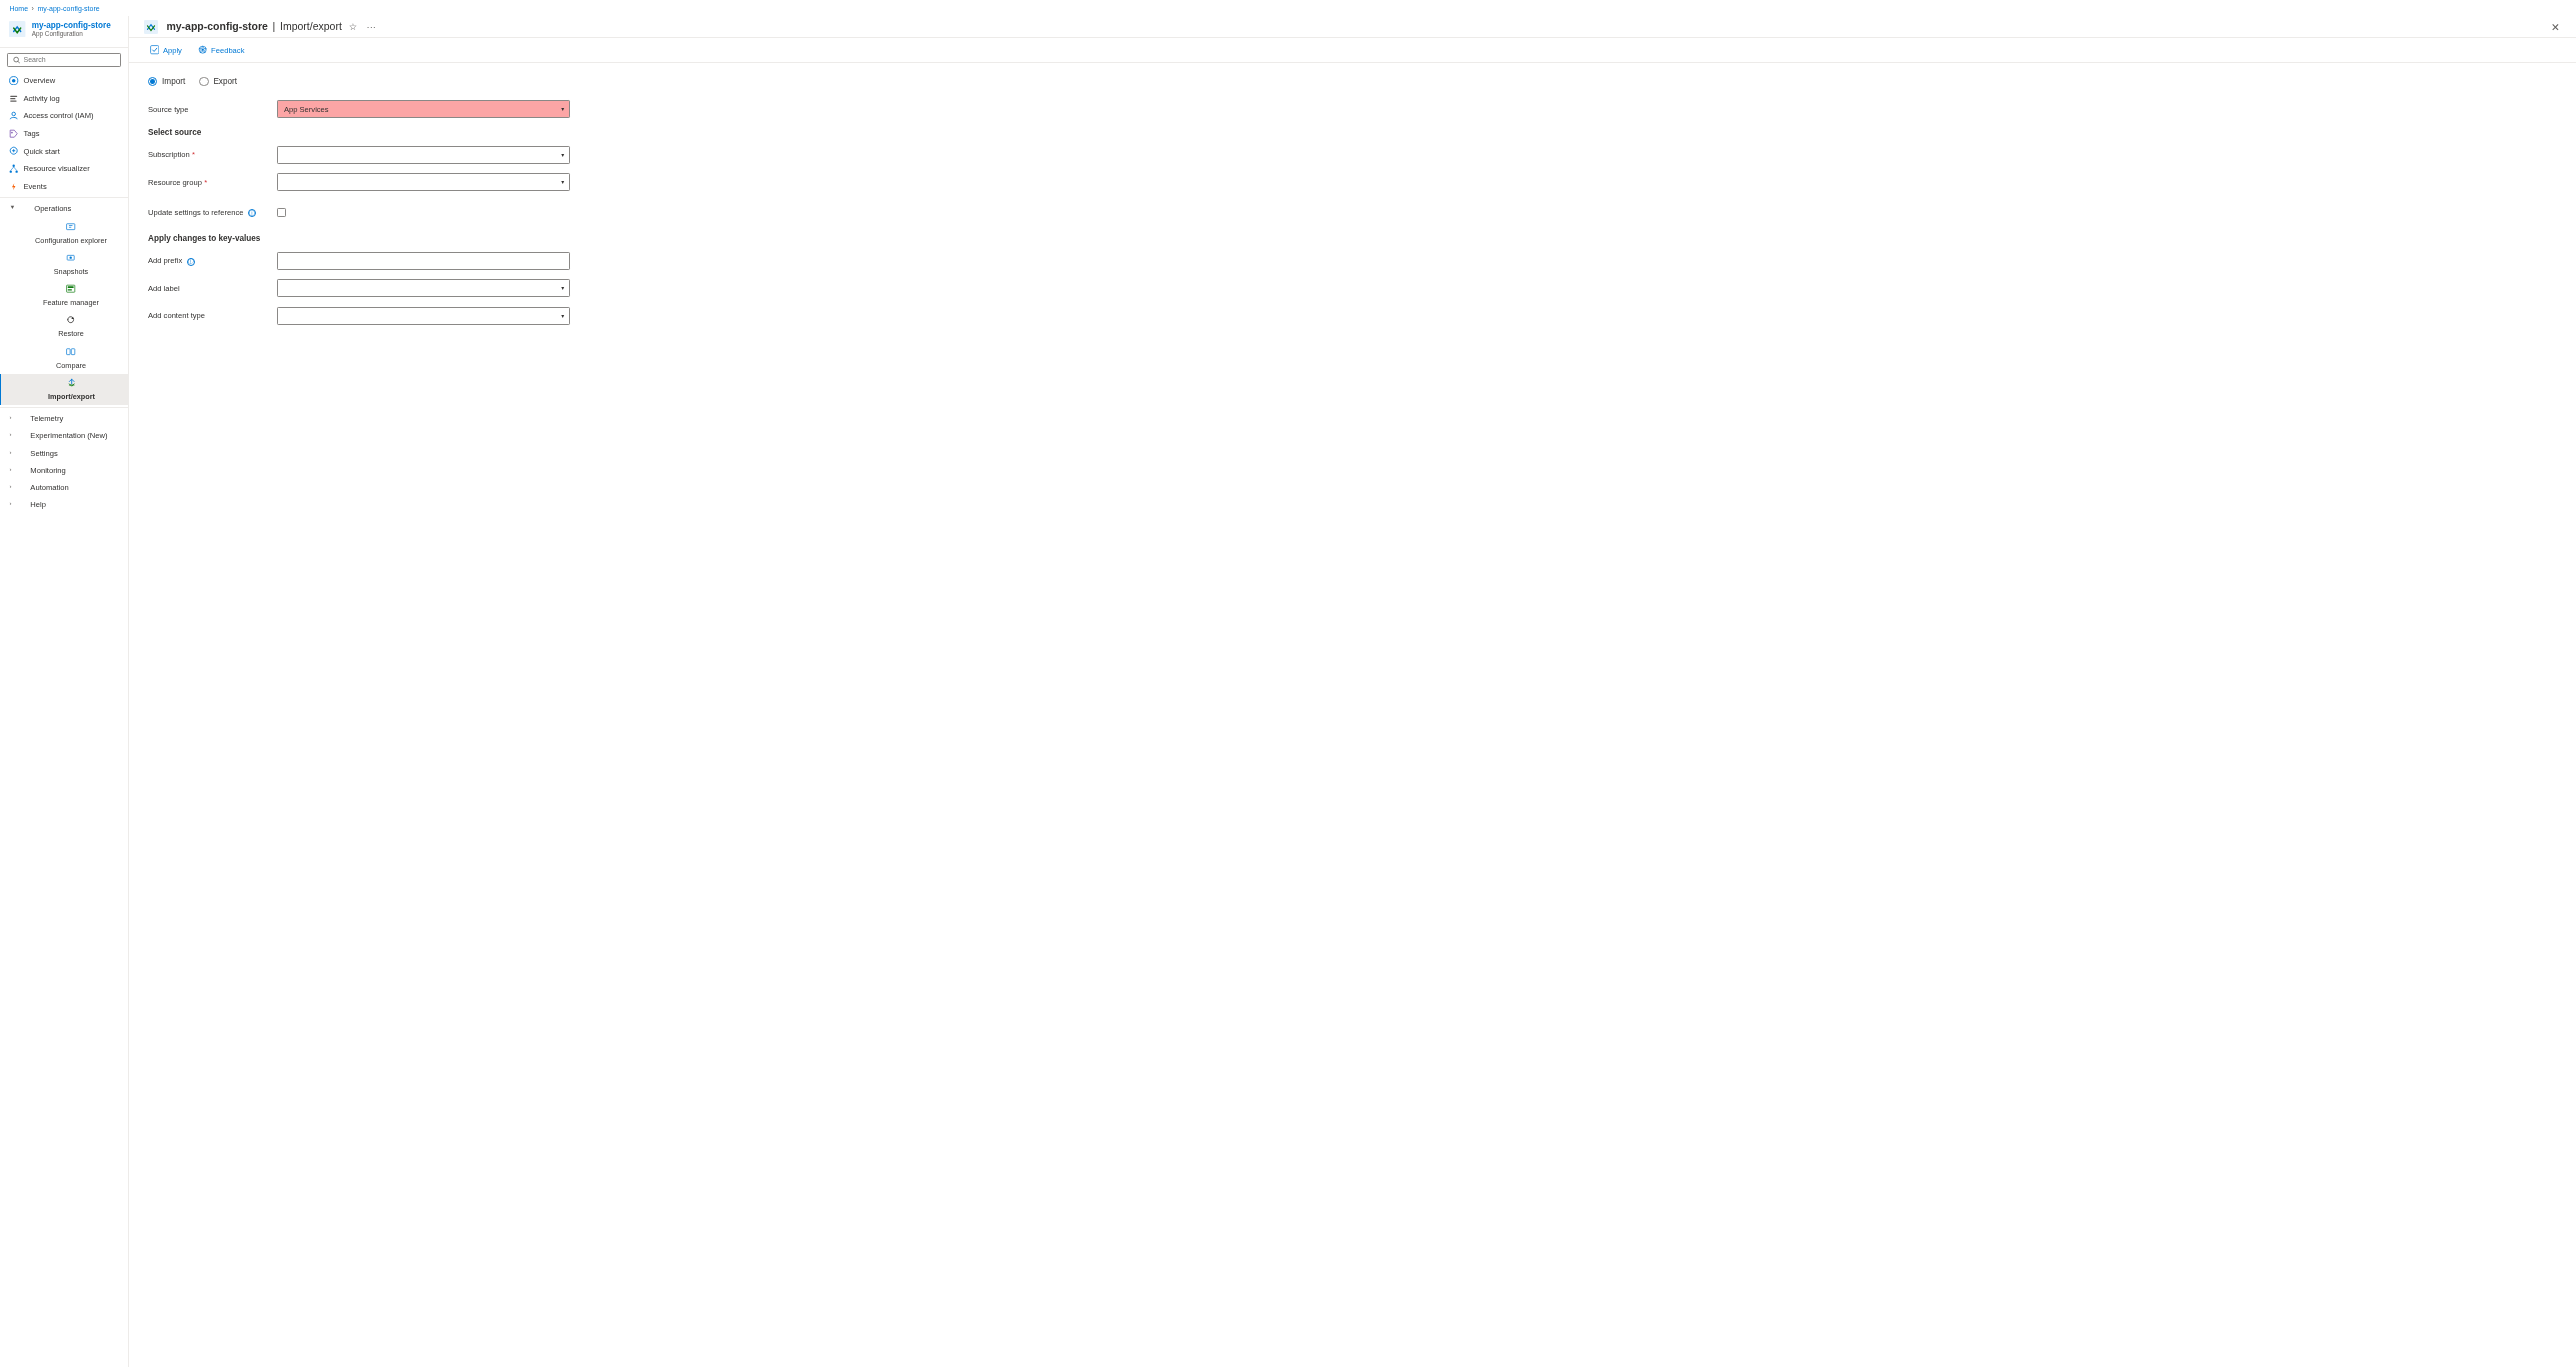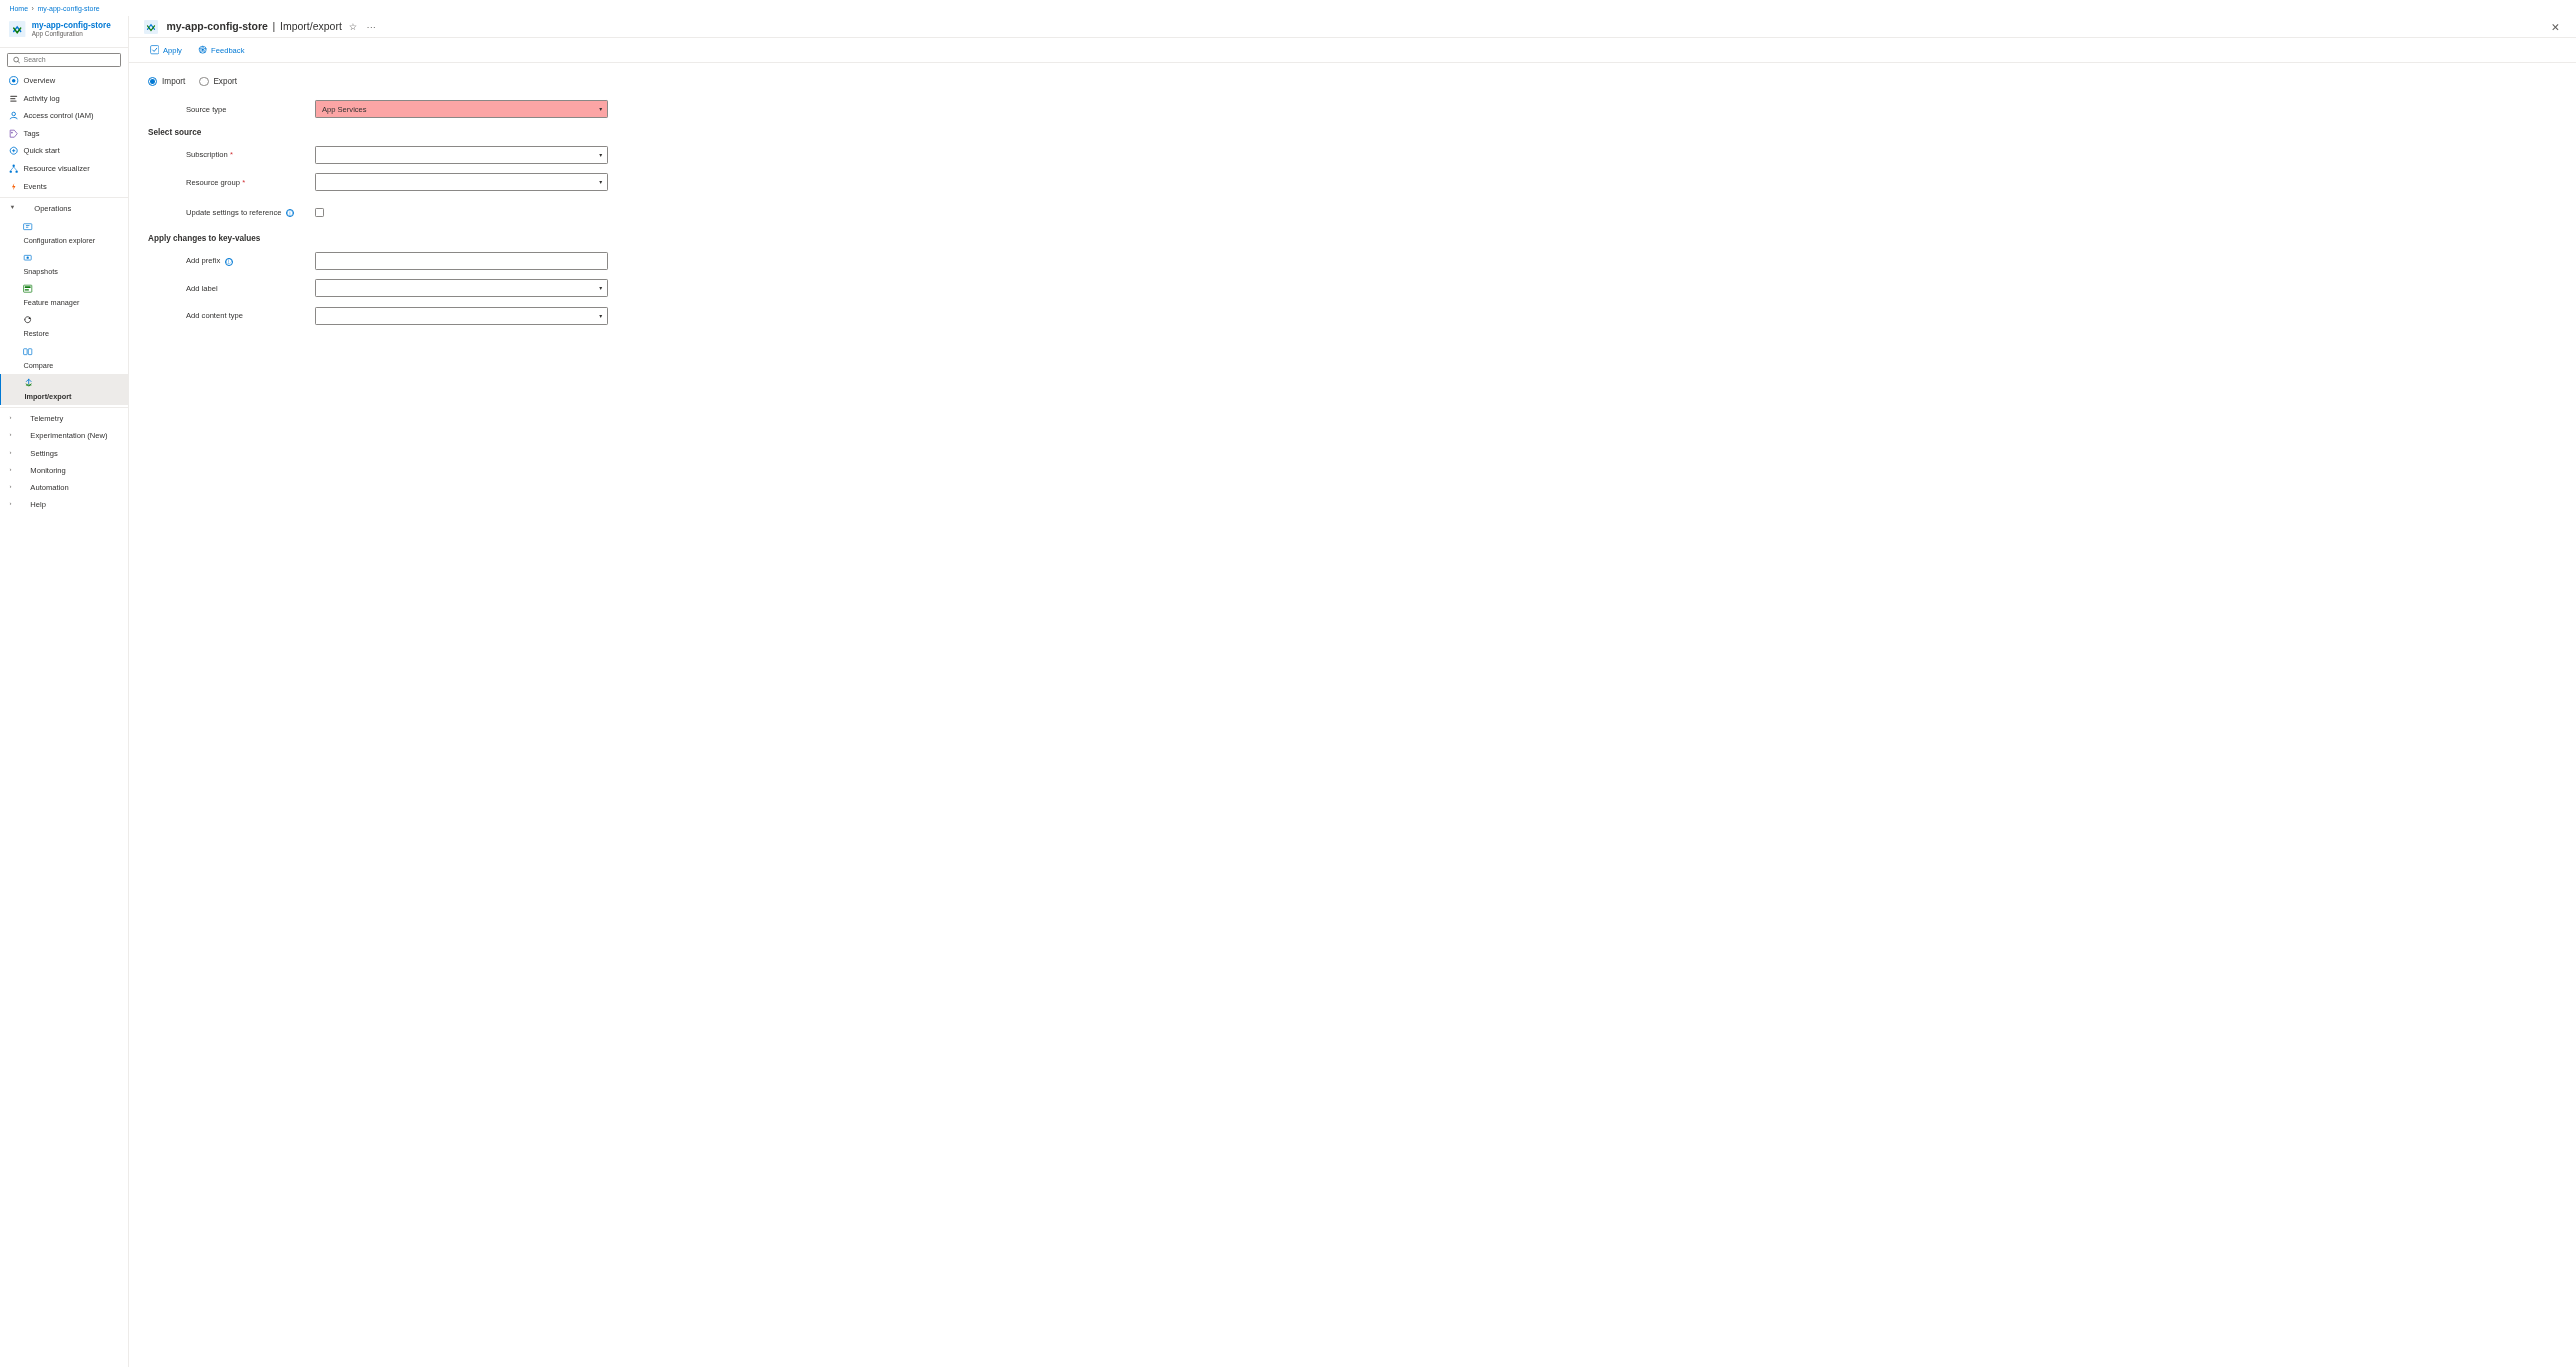--- a/index.html
+++ b/index.html
@@ -16,21 +16,21 @@
     
     .sidebar { width: 129px; min-width: 129px; border-right: 0.6px solid #edebe9; display: flex; flex-direction: column; overflow-y: auto; background: #fff; }
     .page-title-block { display: flex; align-items: flex-start; gap: 5.9px; padding: 4.7px 9.4px 9.4px; border-bottom: 0.6px solid #edebe9; }
     .page-title-icon { width: 16.4px; height: 16.4px; display: flex; align-items: center; justify-content: center; }
     .page-title-text h1 { font-size: 8.2px; font-weight: 600; color: #0078d4; }
     .page-title-text p { font-size: 6.4px; color: #605e5c; }
 
     .search-box { display: flex; align-items: center; gap: 3.5px; border: 0.6px solid #8a8886; border-radius: 1.2px; padding: 2.3px 4.7px; margin: 4.7px 7px; }
     .search-box input { border: none; outline: none; font-size: 7px; width: 100%; color: #323130; }
 
-    .nav-item { display: flex; align-items: flex-start; gap: 4.7px; padding: 4.1px 9.4px; cursor: pointer; color: #323130; font-size: 7.6px; white-space: nowrap; }
+    .nav-item { display: flex; align-items: center; gap: 4.7px; padding: 4.1px 9.4px; cursor: pointer; color: #323130; font-size: 7.6px; white-space: nowrap; }
     .nav-item.active { background: #edebe9; font-weight: 600; }
     .nav-item.sub { padding-left: 23.4px; font-size: 7.3px; flex-direction: column; }
     .nav-item.sub.active { background: #edebe9; border-left: 1.2px solid #0078d4; }
 
     .nav-icon { width: 9.4px; height: 9.4px; display: flex; align-items: center; justify-content: center; flex-shrink: 0; }
     .nav-section { display: flex; align-items: flex-start; gap: 19px; padding: 4.1px 9.4px; cursor: pointer; font-size: 7.6px; color: #323130; }
     .chevron { font-size: 5.9px; color: #605e5c; }
 
     
     .main-content { flex: 1; display: flex; flex-direction: column; overflow: hidden; }
@@ -46,21 +46,21 @@
     .radio-option { display: flex; align-items: center; gap: 4.7px; cursor: pointer; font-size: 8.2px; }
     .radio-circle { width: 9.4px; height: 9.4px; border-radius: 50%; border: 1.2px solid #0078d4; display: flex; align-items: center; justify-content: center; }
     .radio-circle.selected::after { content: ''; width: 4.7px; height: 4.7px; background: #0078d4; border-radius: 50%; }
     .radio-circle.unselected { border-color: #8a8886; }
 
     
     .form-section { margin-bottom: 16.4px; }
     .section-title { font-size: 8.2px; font-weight: 600; color: #323130; margin-bottom: 9.4px; }
 
     .form-row { display: flex; align-items: center; margin-bottom: 9.4px; }
-    .form-label { width: 129px; min-width: 129px; font-size: 7.6px; color: #323130; margin-left: 38px; }
+    .form-label { width: 129px; min-width: 129px; font-size: 7.6px; color: #323130; }
     .form-label .required { color: #d13438; }
     .form-control { flex: 1; max-width: 293px; }
     .dropdown-wrapper { position: relative; }
     .dropdown-wrapper select { width: 100%; border: 0.6px solid #8a8886; border-radius: 1.2px; padding: 3.5px 5.9px; font-size: 7.6px; color: #323130; background: #fff; appearance: none; cursor: pointer; }
     .dropdown-arrow { position: absolute; right: 5.9px; top: 50%; transform: translateY(-50%); pointer-events: none; color: #323130; font-size: 5.9px; }
 
     .text-input { width: 100%; border: 0.6px solid #8a8886; border-radius: 1.2px; padding: 3.5px 5.9px; font-size: 7.6px; color: #323130; outline: none; }
 
     .checkbox-row { display: flex; align-items: center; gap: 4.7px; }
     .checkbox-box { width: 9.4px; height: 9.4px; border: 0.6px solid #8a8886; background: #fff; display: flex; align-items: center; justify-content: center; cursor: pointer; border-radius: 1.2px; }

